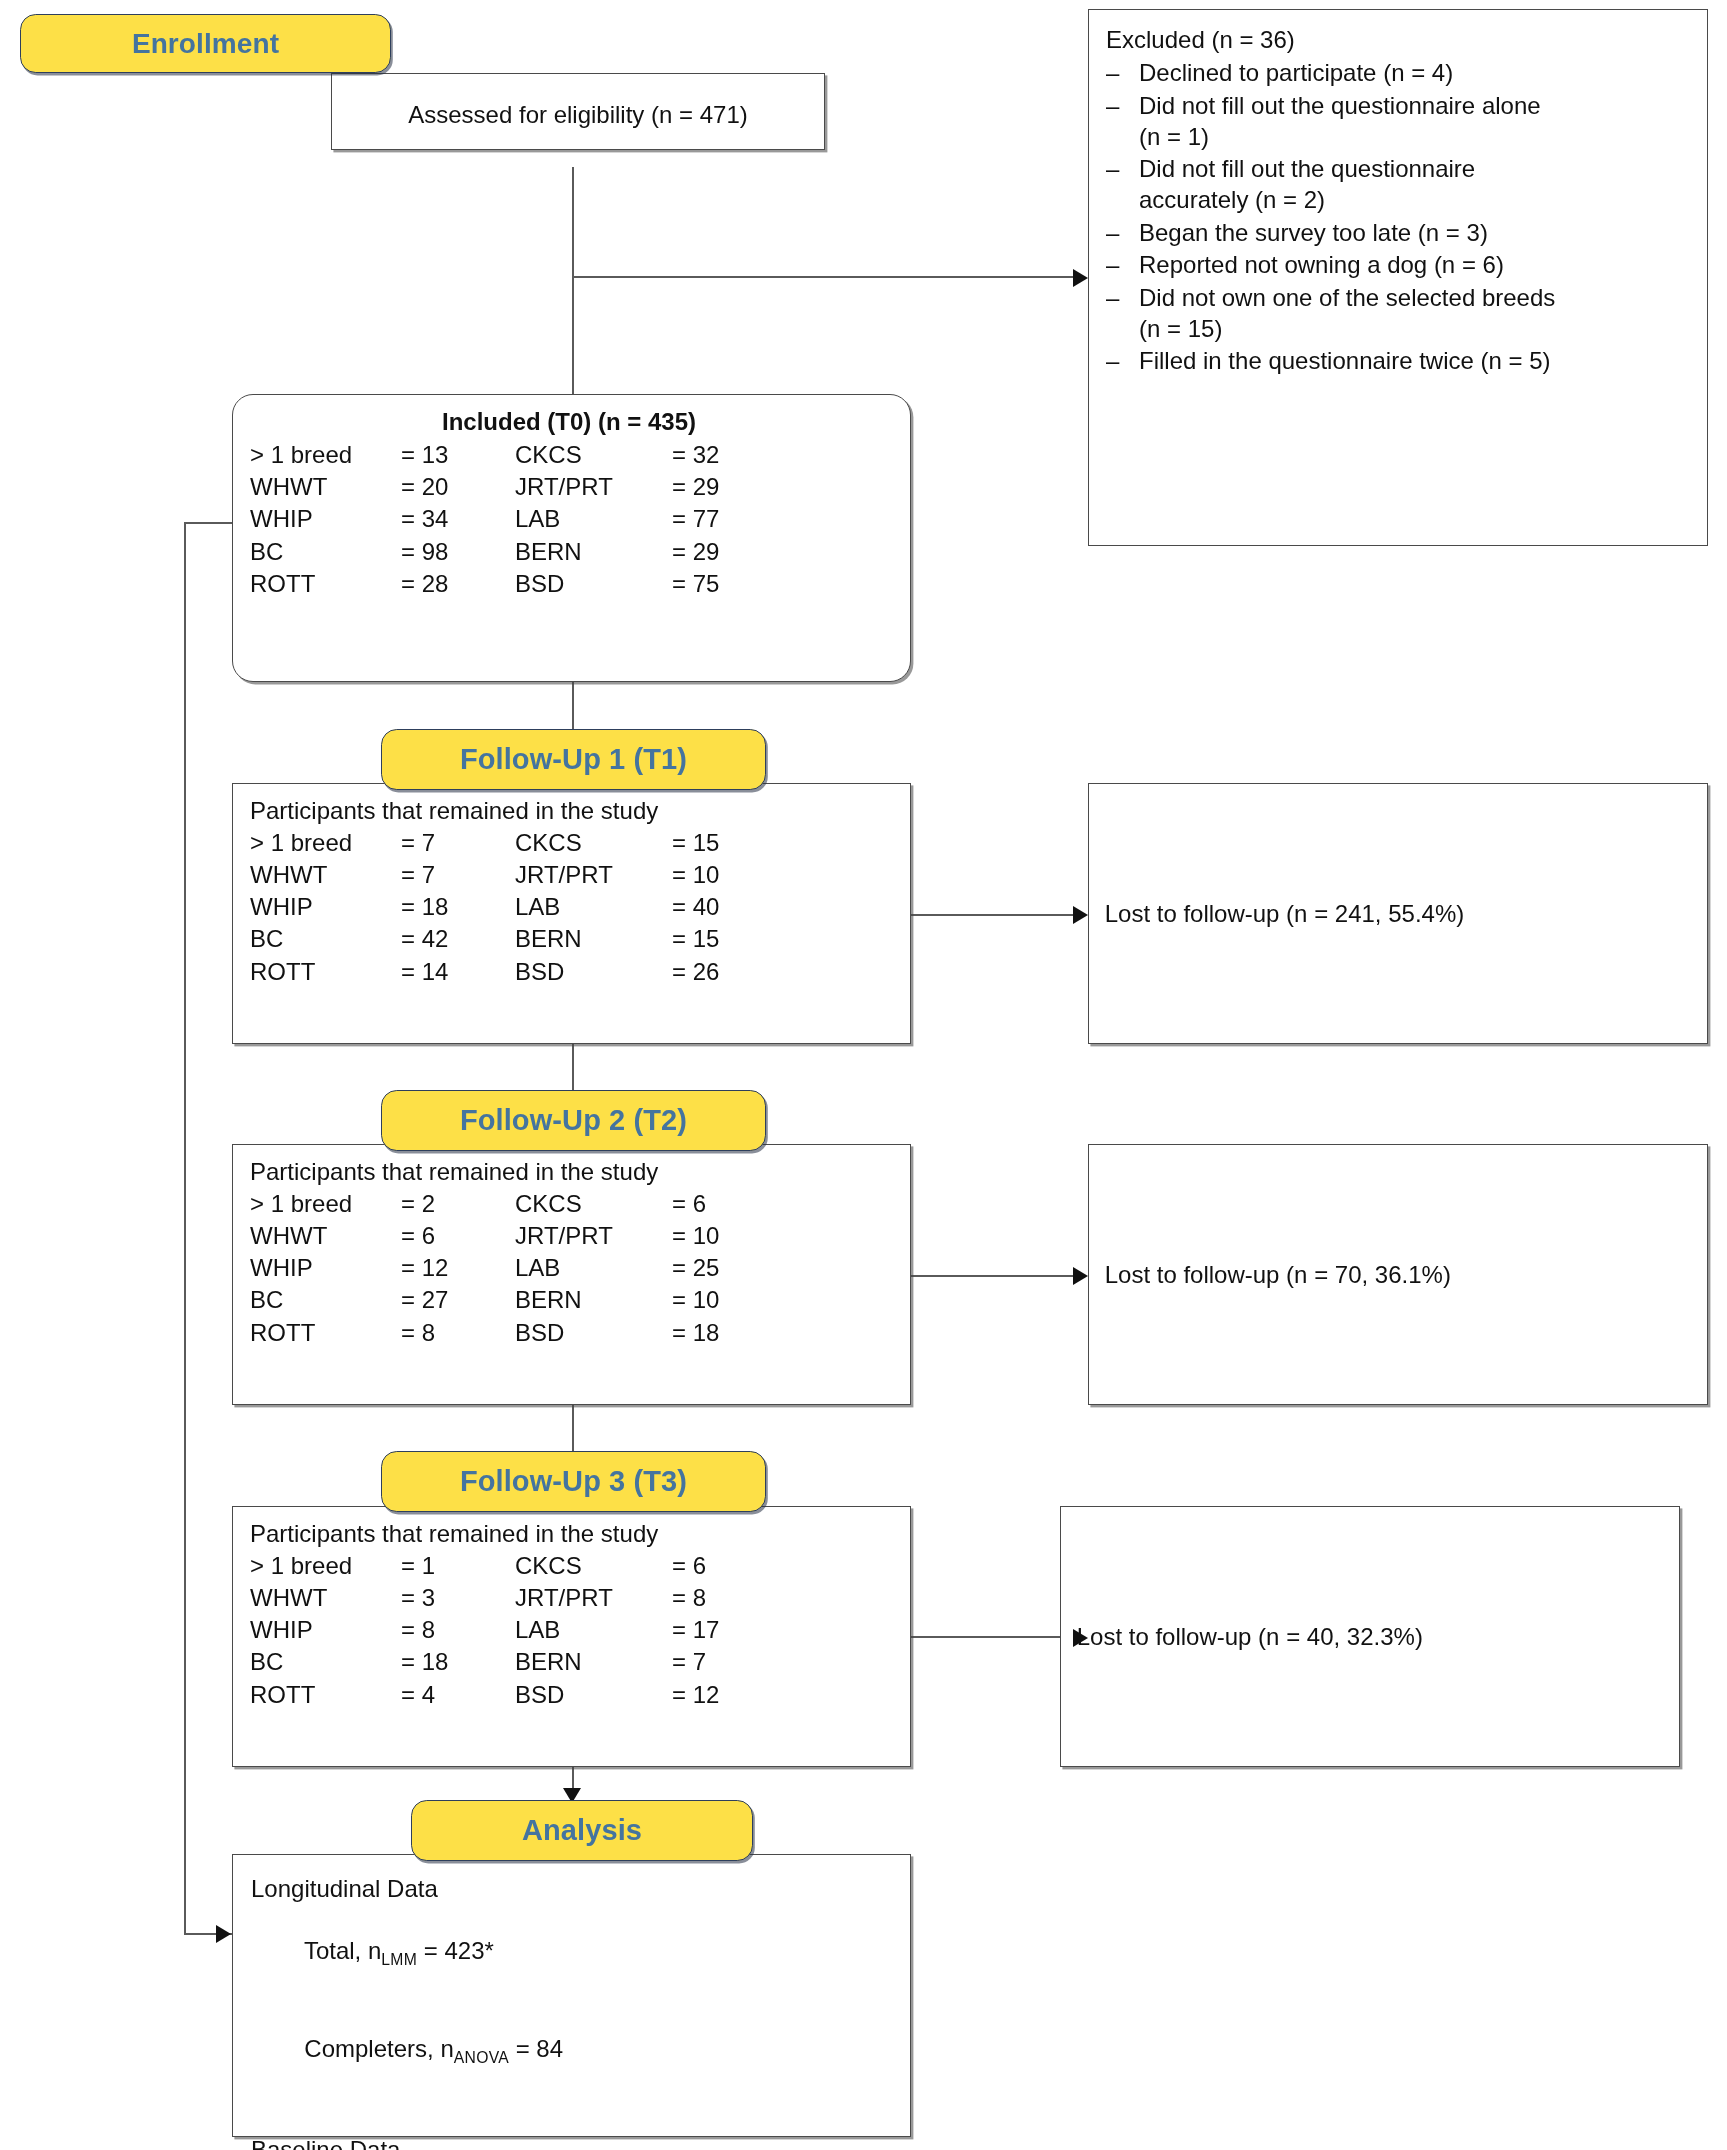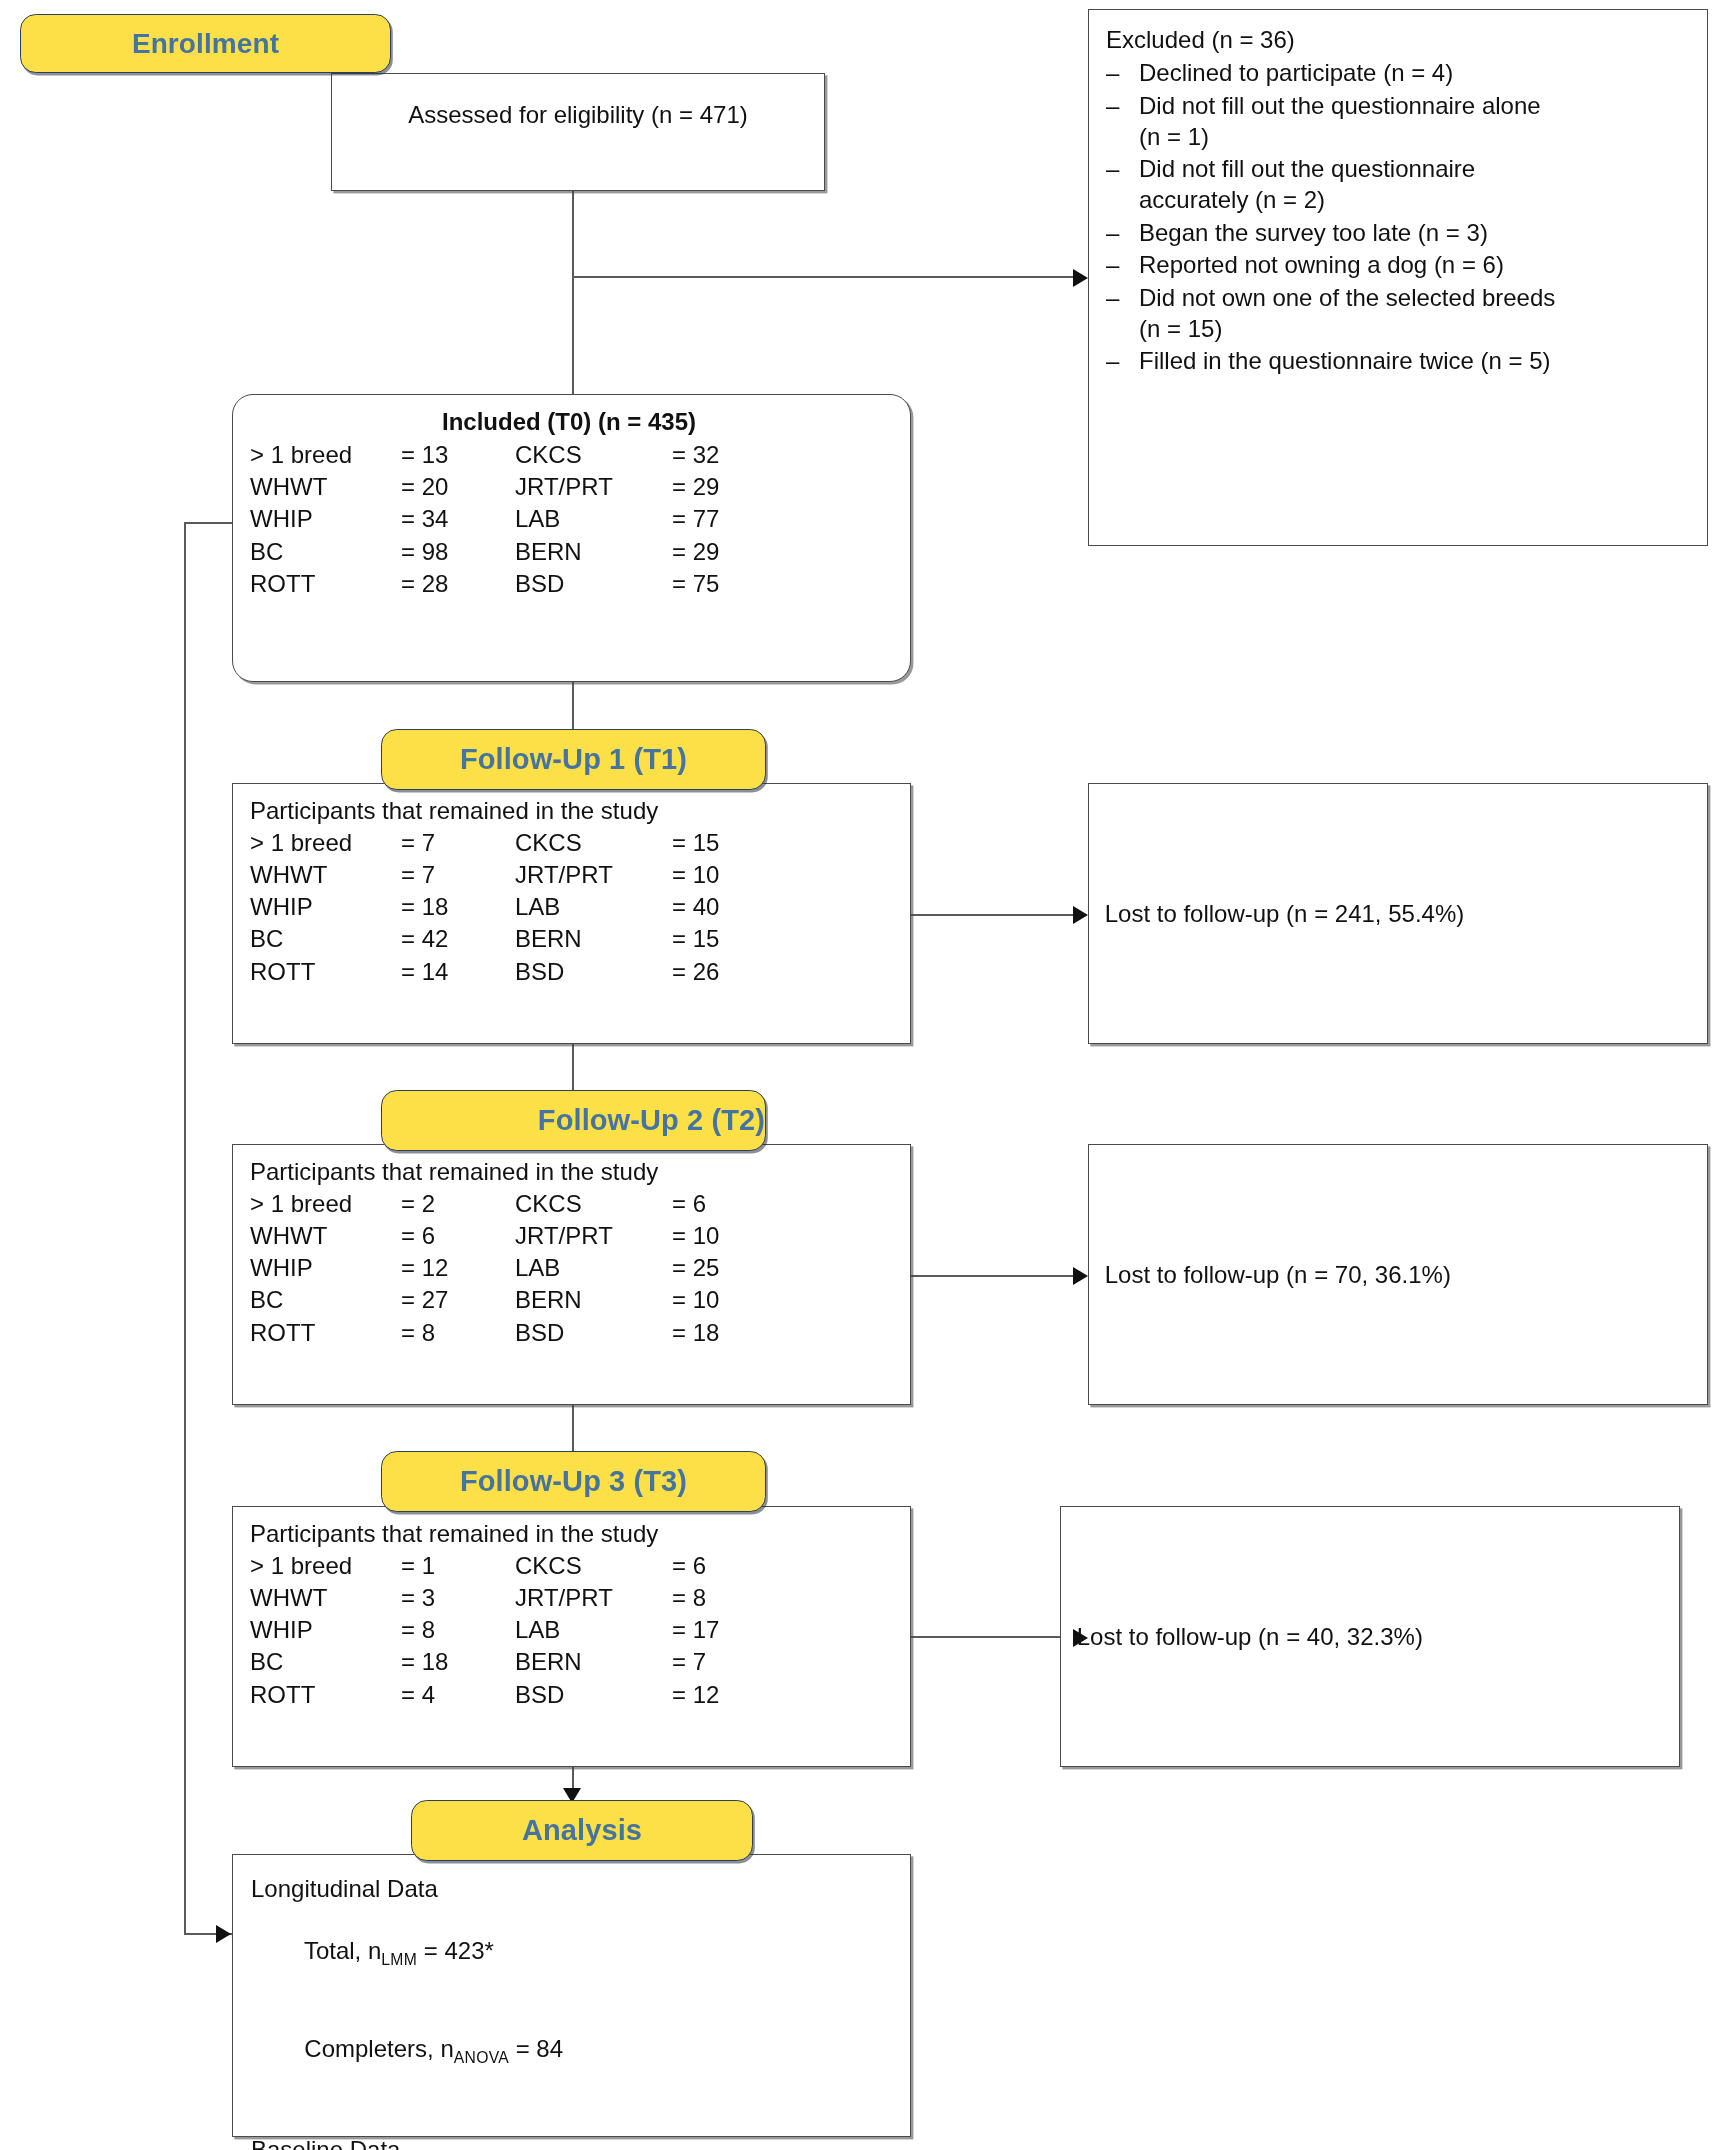--- a/index.html
+++ b/index.html
@@ -73,21 +73,21 @@
 </style>
 </head>
 <body>
 
 <div id="root">
 
   <div class="pill" style="left:20px;top:14px;width:369px;height:57px;font-size:28px;">
     <span>Enrollment</span>
   </div>
 
-  <div class="rbox" style="left:331px;top:73px;width:494px;height:118px;">
+  <div class="rbox" style="left:331px;top:73px;width:494px;height:77px;">
     <div class="pad" style="padding-top:25px;">
       <div class="txt ctr">Assessed for eligibility (n = 471)</div>
     </div>
   </div>
 
   <div class="ln vln" style="left:572px;top:167px;height:227px;"></div>
 
   <div class="ln hln" style="left:572px;top:276px;width:503px;"></div>
   <div class="arrowR" style="left:1073px;top:269px;"></div>
 
@@ -201,21 +201,21 @@
   <div class="arrowR" style="left:1073px;top:906px;"></div>
 
   <div class="rbox" style="left:1088px;top:783px;width:620px;height:261px;">
     <div class="pad" style="padding:0;display:flex;align-items:center;height:100%;">
       <div class="txt" style="padding-left:15.7px;">Lost to follow-up (n = 241, 55.4%)</div>
     </div>
   </div>
 
   <div class="ln vln" style="left:572px;top:1044px;height:102px;"></div>
 
-  <div class="pill" style="left:381px;top:1090px;width:383px;height:59px;font-size:29px;justify-content:flex-end;">
+  <div class="pill" style="left:381px;top:1090px;width:383px;height:59px;font-size:29px;">
     <span>Follow-Up 2 (T2)</span>
   </div>
 
   <div class="rbox" style="left:232px;top:1144px;width:679px;height:261px;">
     <div class="pad" style="padding:13.2px 0 0 17px;">
       <div class="lead">Participants that remained in the study</div>
       <div class="breedgrid" id="grid-t2">
           <div>&gt; 1 breed</div>
           <div>= 2</div>
           <div>CKCS</div>

